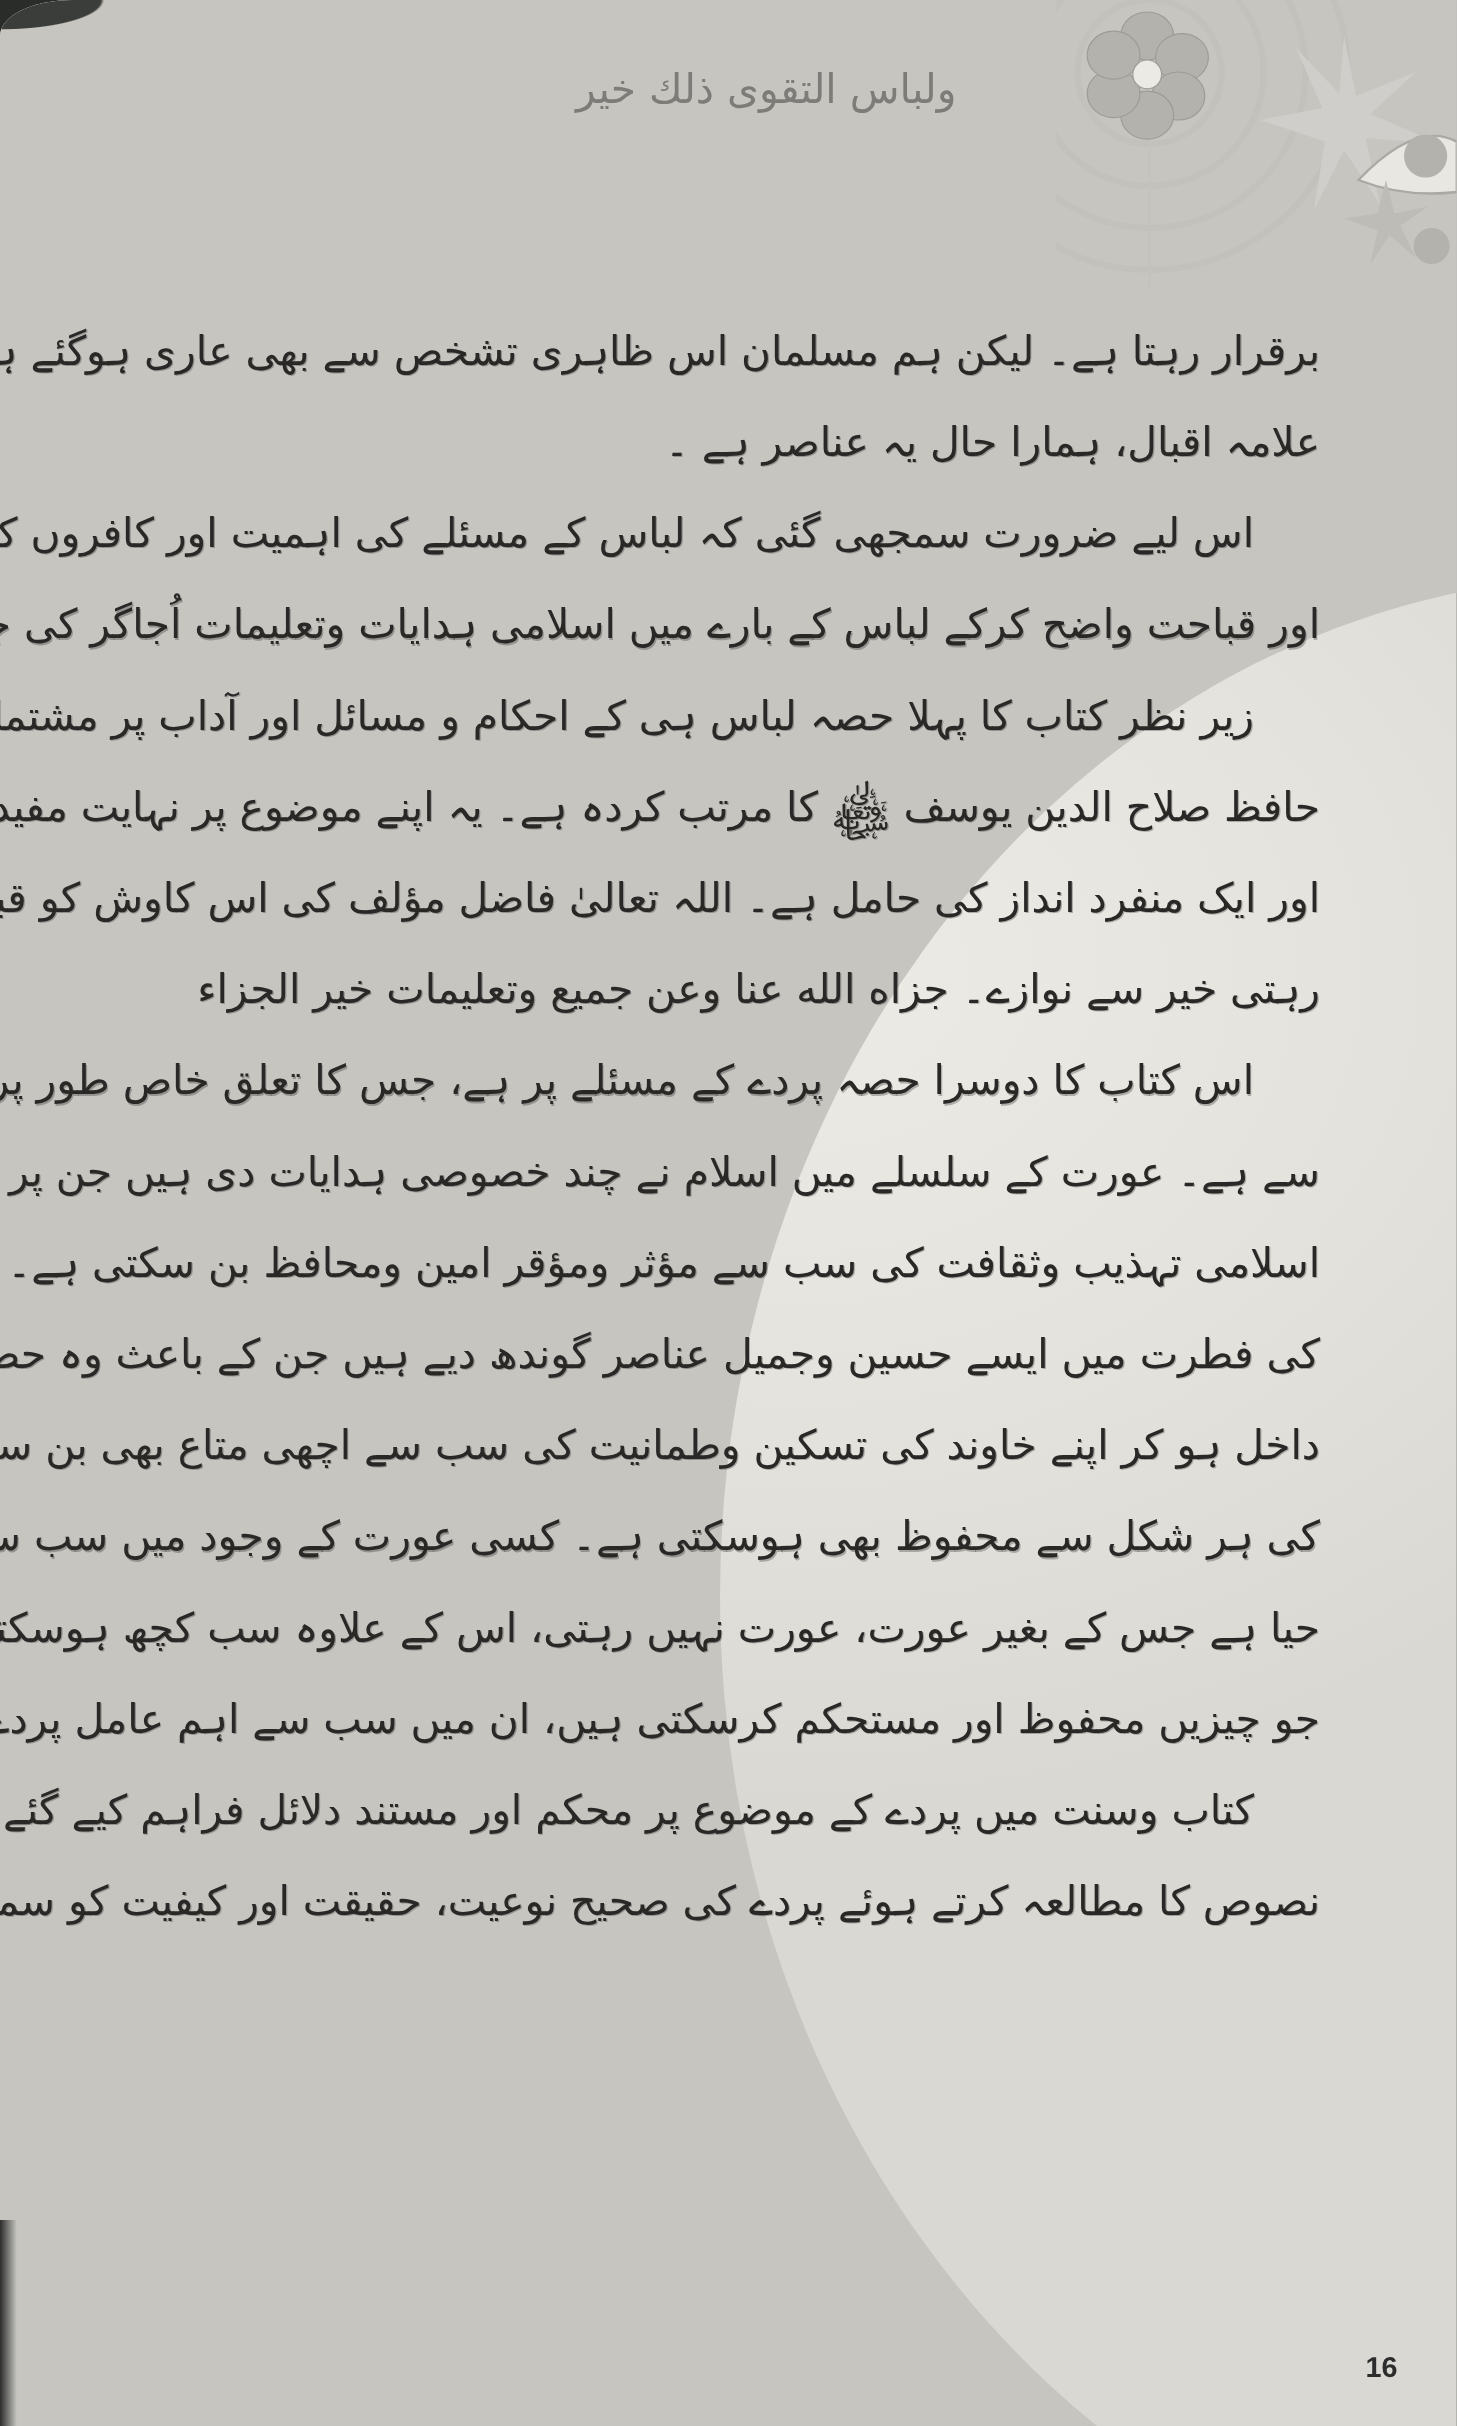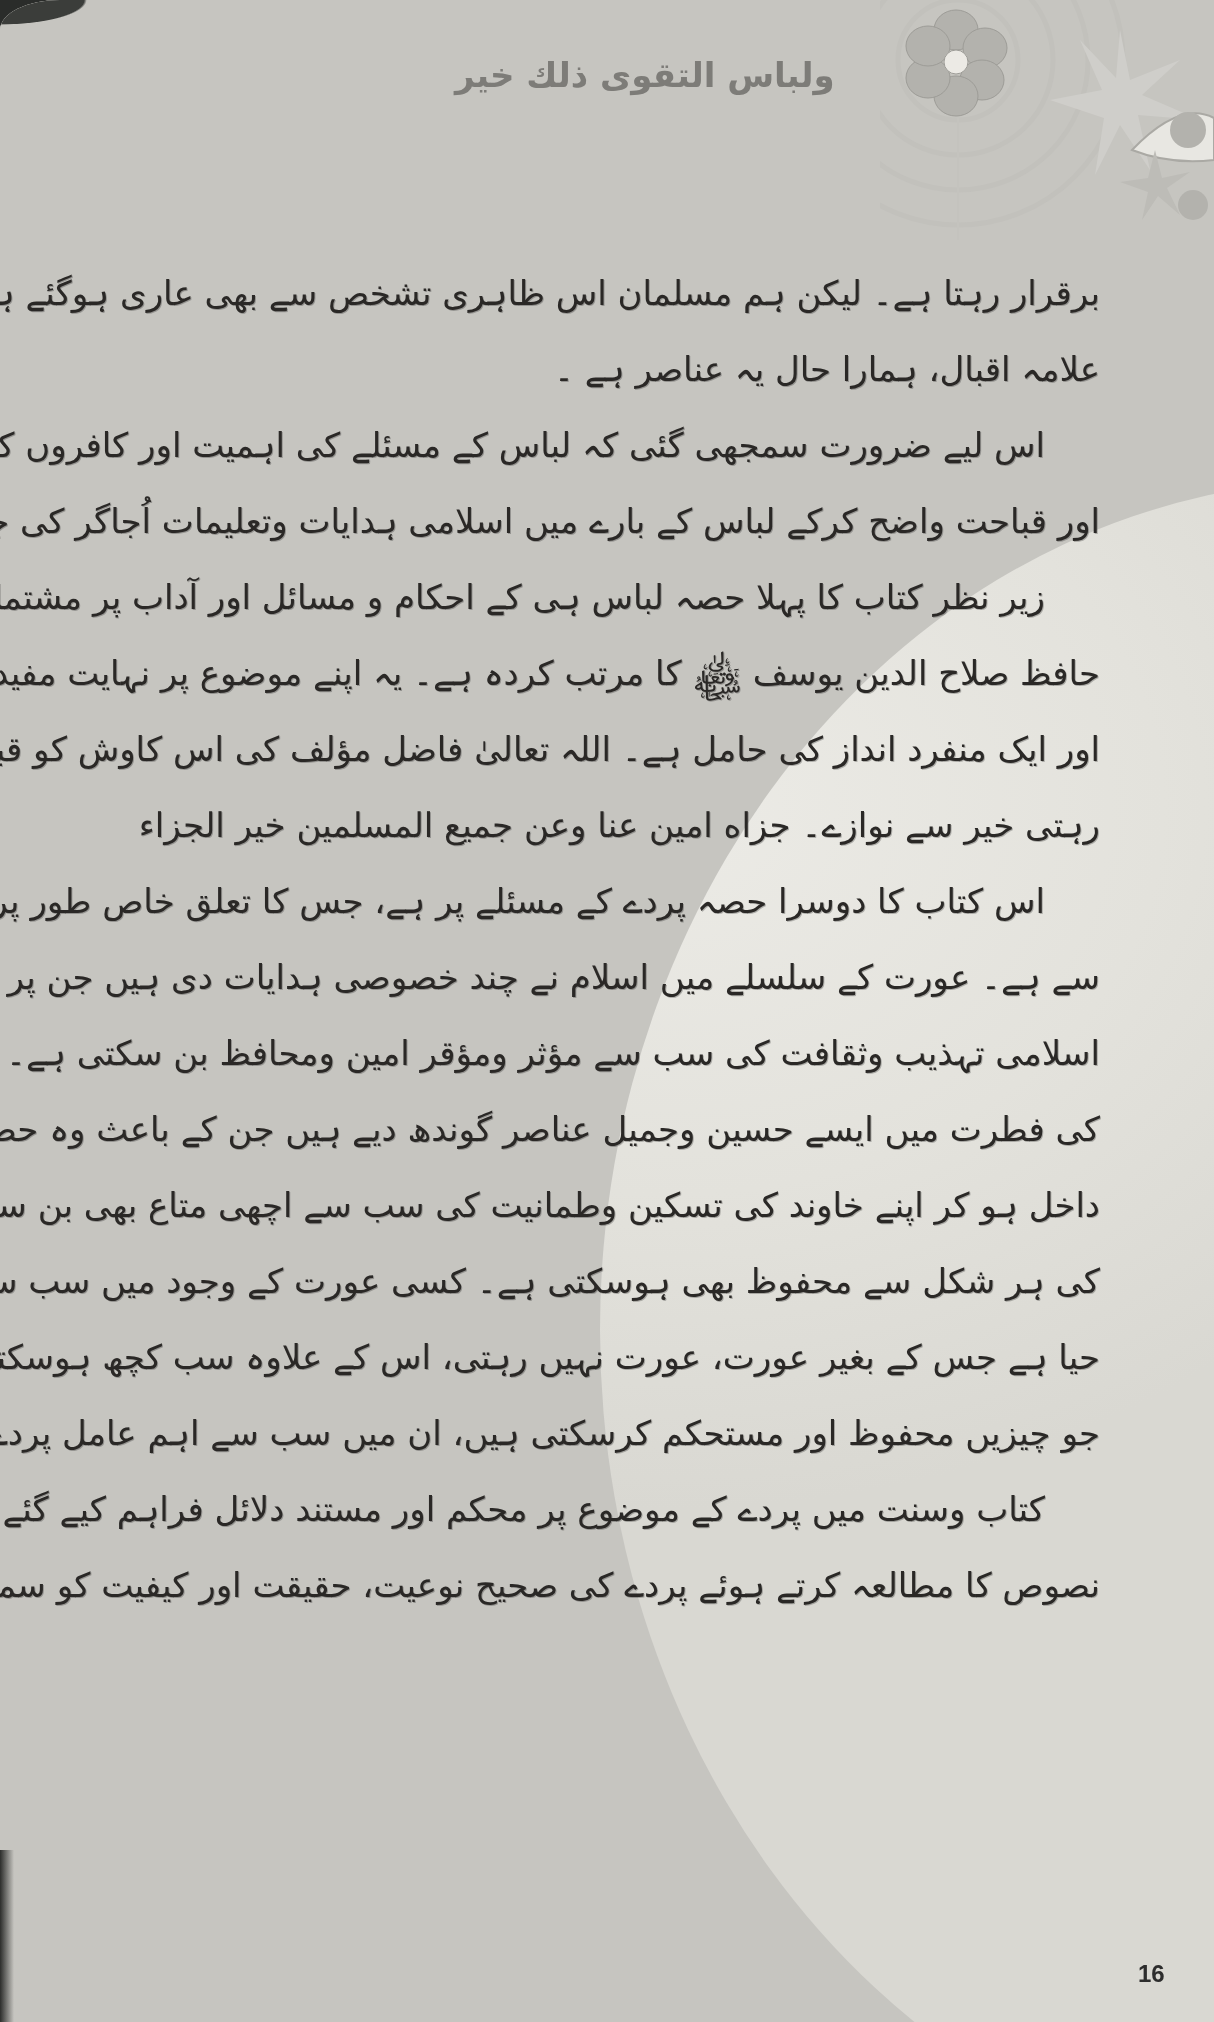--- a/index.html
+++ b/index.html
@@ -29,23 +29,23 @@
       border-radius: 50%;
       box-shadow: 0 0 0 2000px #c6c5c0;
       pointer-events: none;
     }
 
     
     .header {
       position: absolute; left: 0; top: 0; width: 1214px; height: 250px;
     }
     .running-title {
-      position: absolute; left: 455px; top: 55px;
+      position: absolute; left: 480px; top: 55px;
       font-family: "DejaVu Sans", sans-serif;
-      font-weight: bold; font-size: 34px; color: #7d7c78;
+      font-weight: normal; font-size: 34px; color: #7d7c78;
       direction: rtl; letter-spacing: -1px;
     }
     .deco { position: absolute; left: 880px; top: 0; width: 334px; height: 240px; }
 
     
     .body-text {
       position: absolute; left: 40px; top: 255px; width: 1060px;
       direction: rtl; text-align: justify;
       font-family: "DejaVu Sans", sans-serif;
       font-size: 34px; line-height: 76px; color: #2a2826;
@@ -115,21 +115,21 @@
       <span class="line indent">اس لیے ضرورت سمجھی گئی کہ لباس کے مسئلے کی اہمیت اور کافروں کی مشابہت کی شناعت</span>
       <span class="line last">اور قباحت واضح کرکے لباس کے بارے میں اسلامی ہدایات وتعلیمات اُجاگر کی جائیں۔</span>
     </div>
 
     <div>
       <span class="line indent">زیر نظر کتاب کا پہلا حصہ لباس ہی کے احکام و مسائل اور آداب پر مشتمل ہے جو محترم</span>
       <span class="line">حافظ صلاح الدین یوسف ﷾ کا مرتب کردہ ہے۔ یہ اپنے موضوع پر نہایت مفید کاوش ہے</span>
       <span class="line">اور ایک منفرد انداز کی حامل ہے۔ اللہ تعالیٰ فاضل مؤلف کی اس کاوش کو قبول فرمائے اور</span>
       <span class="line last">
         <span>رہتی خیر سے نوازے۔</span>
-        <span class="arabic">جزاه امین عنا وعن جميع المسلمين خير الجزاء</span>
+        <span class="arabic">جزاه الله عنا وعن جميع وتعلیمات خير الجزاء</span>
       </span>
     </div>
 
     <div>
       <span class="line indent">اس کتاب کا دوسرا حصہ پردے کے مسئلے پر ہے، جس کا تعلق خاص طور پر مسلمان عورت</span>
       <span class="line">سے ہے۔ عورت کے سلسلے میں اسلام نے چند خصوصی ہدایات دی ہیں جن پر عمل پیرا ہو کر وہ</span>
       <span class="line">اسلامی تہذیب وثقافت کی سب سے مؤثر ومؤقر امین ومحافظ بن سکتی ہے۔ اللہ تعالیٰ نے اس</span>
       <span class="line">کی فطرت میں ایسے حسین وجمیل عناصر گوندھ دیے ہیں جن کے باعث وہ حصنِ نکاح میں</span>
       <span class="line">داخل ہو کر اپنے خاوند کی تسکین وطمانیت کی سب سے اچھی متاع بھی بن سکتی ہے اور فتنہ وفساد</span>
       <span class="line">کی ہر شکل سے محفوظ بھی ہوسکتی ہے۔ کسی عورت کے وجود میں سب سے قیمتی اور اہم چیز کا نام</span>

